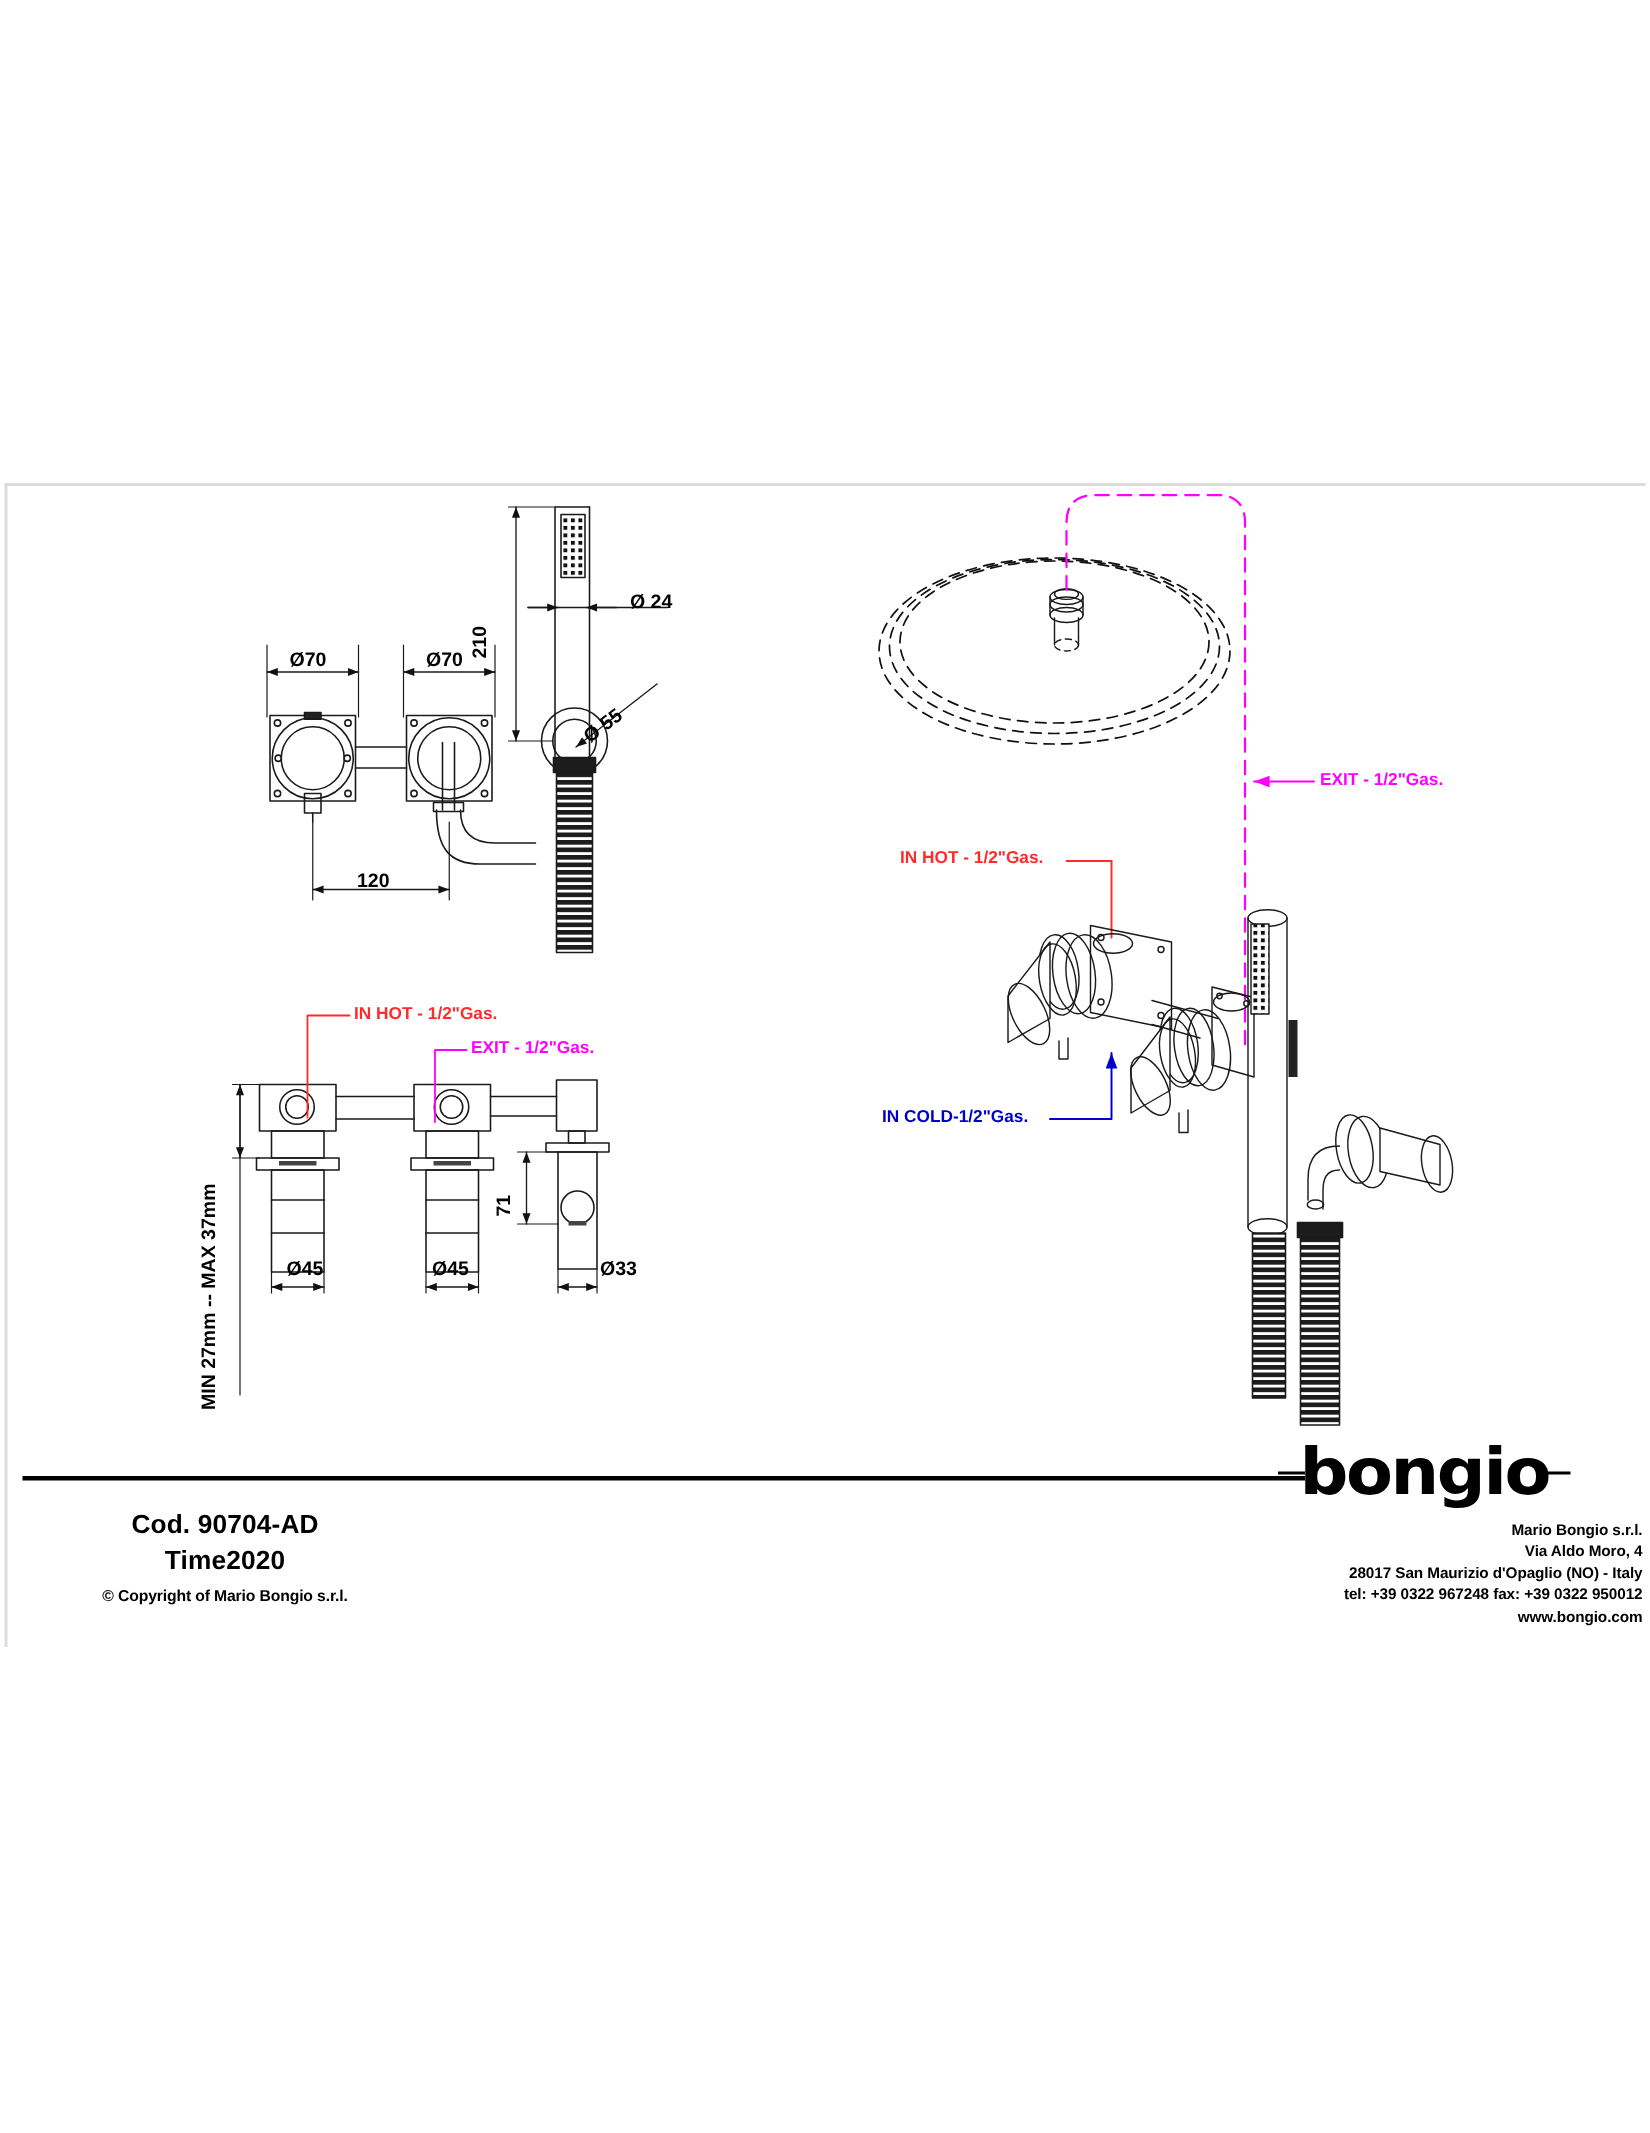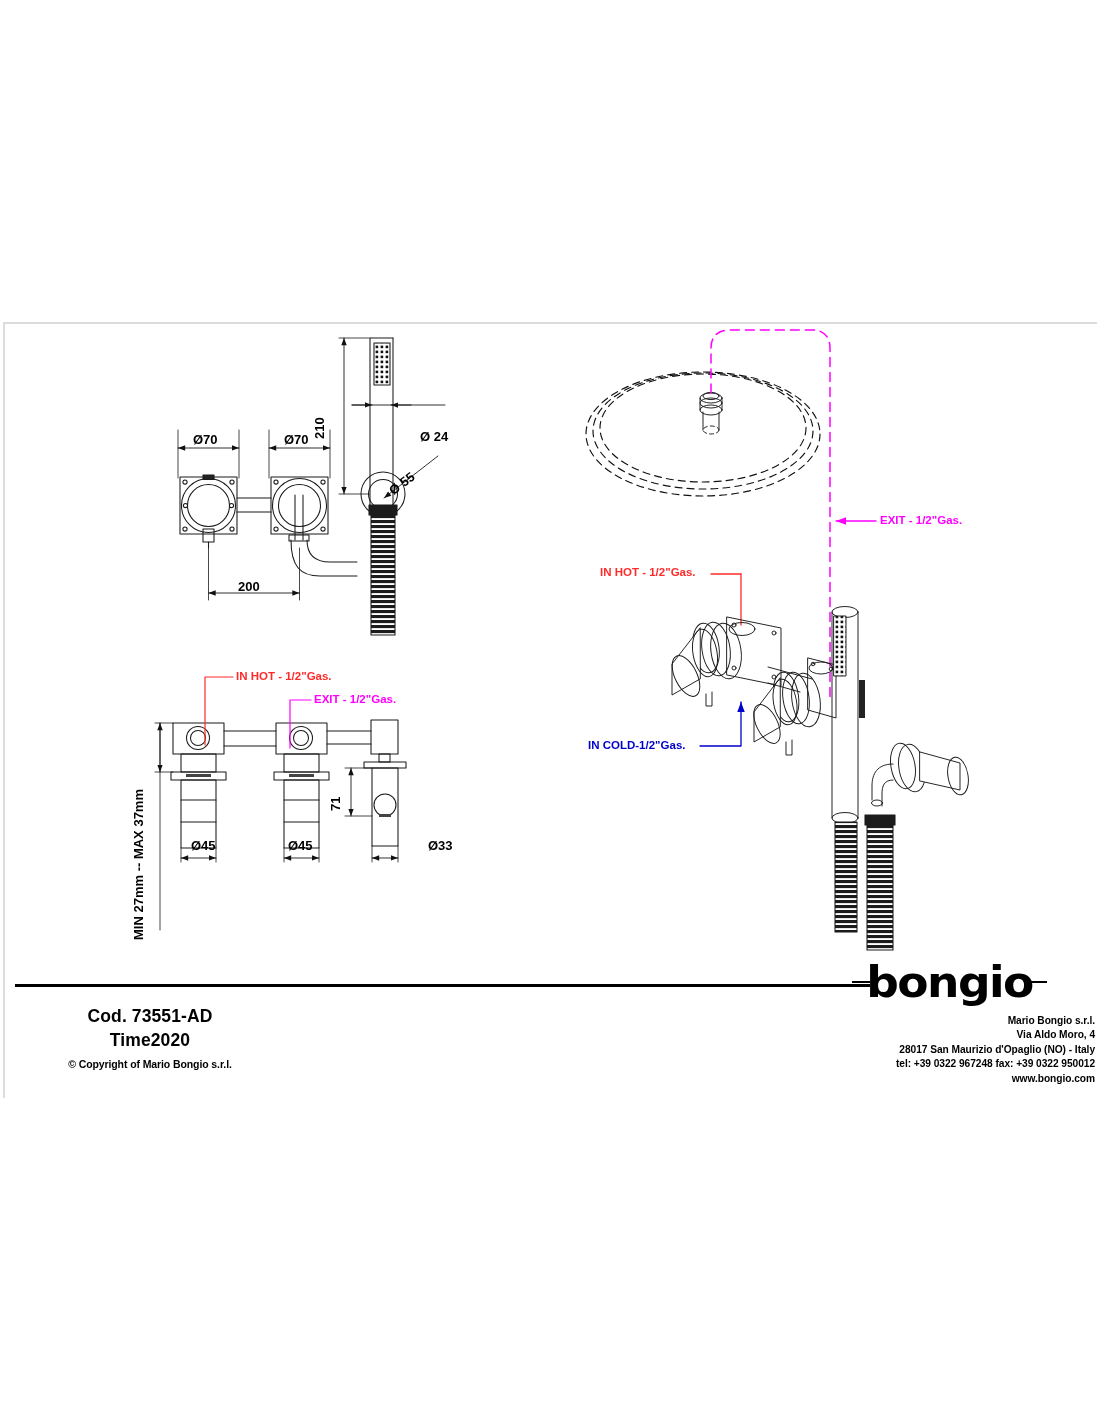--- a/index.html
+++ b/index.html
@@ -425,48 +425,48 @@
         <rect x="835" y="822" width="22" height="110"></rect>
         <rect x="867" y="820" width="26" height="130" fill="url(#hose)" stroke="none"></rect>
         <rect x="867" y="820" width="26" height="130"></rect>
         <rect x="865" y="815" width="30" height="10" fill="#1c1c1c"></rect>
       </g>
     </g>
   </svg>
 
   <div class="dim" style="left:193px; top:432px;">Ø70</div>
   <div class="dim" style="left:284px; top:432px;">Ø70</div>
-  <div class="dim" style="left:238px; top:579px;">200</div>
+  <div class="dim" style="left:238px; top:579px;">120</div>
   <div class="dim v" style="left:327px; top:424px;">210</div>
-  <div class="dim" style="left:420px; top:393px;margin-top:36px;">Ø 24</div>
+  <div class="dim" style="left:420px; top:393px;">Ø 24</div>
   <div class="rot55" style="left:395px; top:483px;">Ø 55</div>
 
   <div class="dim" style="left:191px; top:838px;">Ø45</div>
   <div class="dim" style="left:288px; top:838px;">Ø45</div>
   <div class="dim v" style="left:343px; top:796px;">71</div>
-  <div class="dim" style="left:428px; top:838px;">Ø33</div>
+  <div class="dim" style="left:400px; top:838px;">Ø33</div>
   <div class="vlabel" style="left:146px; top:925px;">MIN 27mm -- MAX 37mm</div>
 
   <div class="callout hot" style="left:236px; top:670px;">IN HOT - 1/2"Gas.</div>
   <div class="callout exit" style="left:314px; top:693px;">EXIT - 1/2"Gas.</div>
 
   <div class="callout exit" style="left:880px; top:514px;">EXIT - 1/2"Gas.</div>
   <div class="callout hot" style="left:600px; top:566px;">IN HOT - 1/2"Gas.</div>
   <div class="callout cold" style="left:588px; top:739px;">IN COLD-1/2"Gas.</div>
 
   <div id="title-rule"></div>
 
   <div id="logo-block">
     <span class="logo-rule left"></span>
     <span id="logo-word">bongio</span>
     <span class="logo-rule right"></span>
   </div>
 
   <div id="code-col">
-    <div class="code">Cod. 73551-AD</div>
+    <div class="code">Cod. 90704-AD</div>
     <div class="code">Time2020</div>
     <div class="copyright">© Copyright of Mario Bongio s.r.l.</div>
   </div>
 
 
   <div id="addr">
     <div>Mario Bongio s.r.l.</div>
     <div>Via Aldo Moro, 4</div>
     <div>28017 San Maurizio d'Opaglio (NO) - Italy</div>
     <div>tel: +39 0322 967248 fax: +39 0322 950012</div>

